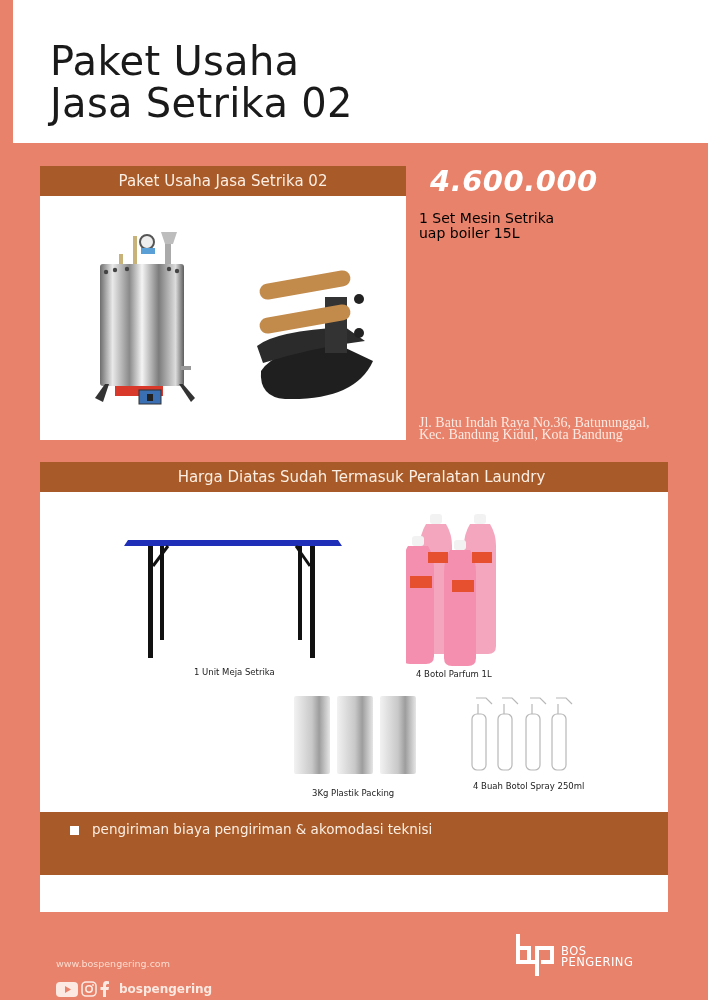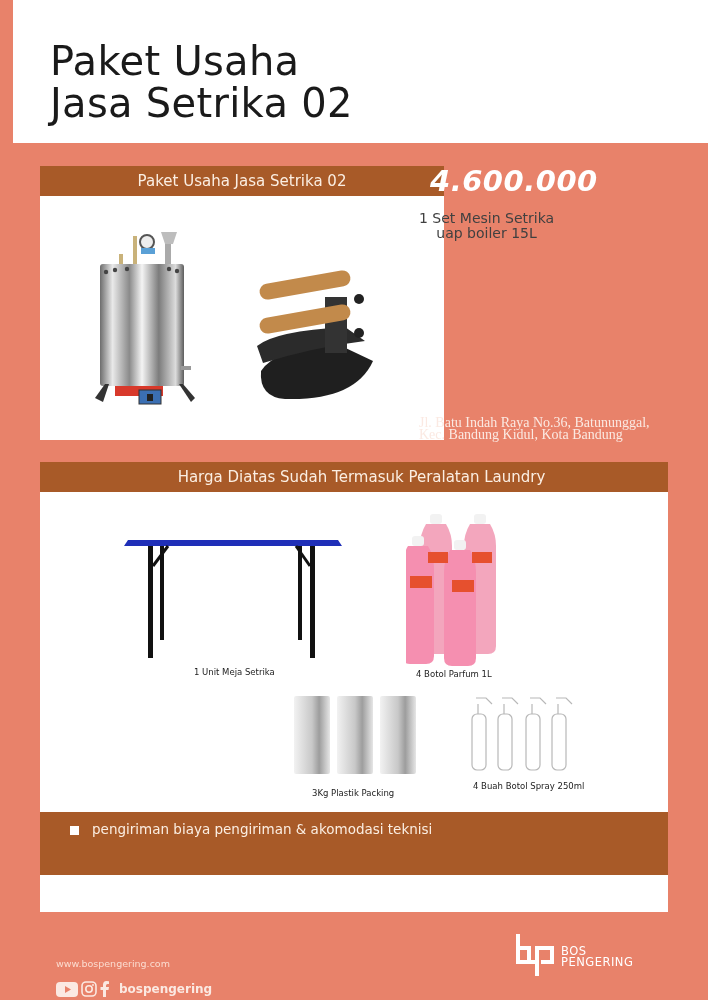--- a/index.html
+++ b/index.html
@@ -1,25 +1,25 @@
 <!DOCTYPE html>
 <html><head>
 <meta charset="utf-8">
 <style>
   * { box-sizing: border-box; margin: 0; padding: 0; }
   html, body { width: 708px; height: 1000px; overflow: hidden; }
   body { background: #e8826a; font-family: "DejaVu Sans", sans-serif; position: relative; }
   .top { position: absolute; left: 13px; top: 0; width: 708px; height: 143px; background: #ffffff; }
   .title { position: absolute; left: 37px; top: 40px; font-size: 40px; line-height: 42px; color: #1a1a1a; font-weight: 400; letter-spacing: 0.3px; }
-  .card1 { position: absolute; left: 40px; top: 166px; width: 404px; height: 274px; background: #ffffff; }
+  .card1 { position: absolute; left: 40px; top: 166px; width: 366px; height: 274px; background: #ffffff; }
   .hdr { background: #a85a28; color: #fbeee2; text-align: center; font-size: 15px; }
   .card1 .hdr { height: 30px; line-height: 30px; }
   .card1 .body { position: relative; height: 244px; }
   .price { position: absolute; left: 430px; top: 164px; color: #ffffff; font-size: 29px; font-weight: 700; font-style: italic; letter-spacing: 0.5px; }
-  .desc { position: absolute; left: 419px; top: 211px; color: #404040; font-size: 14px; line-height: 15px; text-align: center; }
+  .desc { position: absolute; left: 419px; top: 211px; color: #000000; font-size: 14px; line-height: 15px; }
   .addr { position: absolute; left: 419px; top: 417px; color: #fbe9e2; font-size: 14px; line-height: 12px; font-family: Liberation Serif, serif; }
   .card2 { position: absolute; left: 40px; top: 462px; width: 628px; height: 450px; background: #ffffff; }
   .card2 .hdr { height: 30px; line-height: 30px; font-size: 15px; padding-left: 15px; }
   .note { position: absolute; left: 0; top: 350px; width: 628px; height: 63px; background: #a85a28; }
   .note .box { position: absolute; left: 30px; top: 14px; width: 9px; height: 9px; background: #ffffff; }
   .note .txt { position: absolute; left: 52px; top: 10px; color: #fbeee2; font-size: 13.5px; line-height: 15px; }
   .cap { position: absolute; font-size: 8.5px; color: #222; white-space: nowrap; }
   .footer-social { position: absolute; left: 56px; top: 981px; display: flex; align-items: center; gap: 3px; }
   .footer-social .brand { color: #fbe9e2; font-size: 12px; font-weight: 700; margin-left: 6px; }
   .footer-url { position: absolute; left: 56px; top: 958px; color: #fbdcd0; font-size: 9.5px; }

